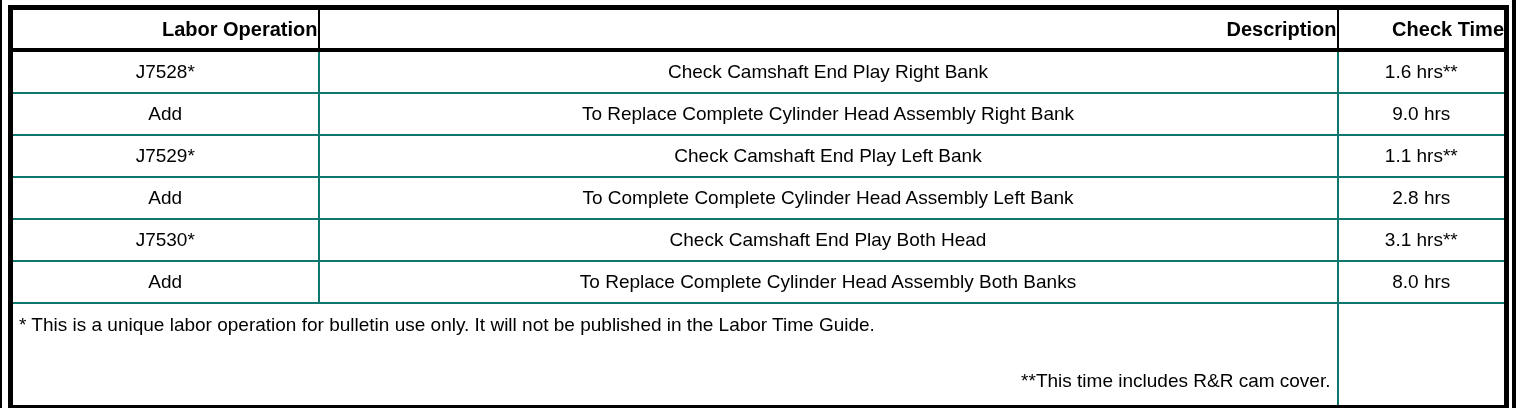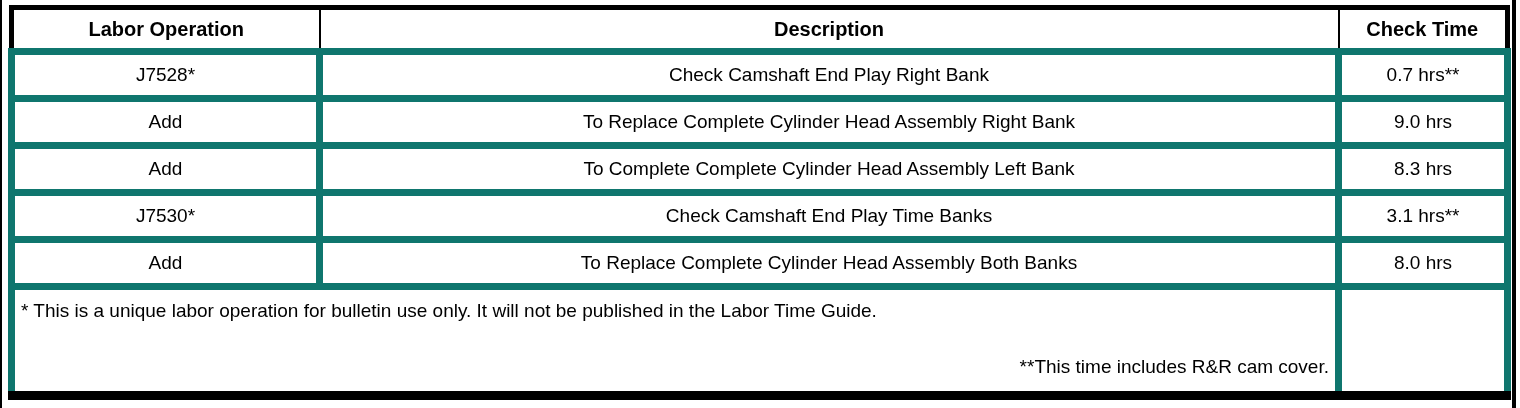--- a/index.html
+++ b/index.html
@@ -38,26 +38,26 @@
   }
   col.c-op   { width: 308px; }
   col.c-desc { width: 1019px; }
   col.c-time { width: 169px; }
   th {
     border: 2px solid #000000;
     border-top: none;
     border-bottom: 4px solid #000000;
     font-weight: bold;
     font-size: 20px;
-    text-align: center;
+    text-align: right;
     height: 38px;
     padding: 0;
   }
   td {
-    border: 7px solid #0f766e;
+    border: 2px solid #0f766e;
     text-align: center;
     height: 40px;
     padding: 0;
     font-size: 19px;
   }
   td.footnote-cell {
     text-align: left;
     vertical-align: top;
     padding: 9px 6px 6px 6px;
     height: 86px;
@@ -85,35 +85,40 @@
     <tr>
       <th>Labor Operation</th>
       <th>Description</th>
       <th>Check Time</th>
     </tr>
   </thead>
   <tbody>
     <tr>
       <td>J7528*</td>
       <td>Check Camshaft End Play Right Bank</td>
-      <td>0.7 hrs**</td>
+      <td>1.6 hrs**</td>
     </tr>
     <tr>
       <td>Add</td>
       <td>To Replace Complete Cylinder Head Assembly Right Bank</td>
       <td>9.0 hrs</td>
     </tr>
     <tr>
+      <td>J7529*</td>
+      <td>Check Camshaft End Play Left Bank</td>
+      <td>1.1 hrs**</td>
+    </tr>
+    <tr>
       <td>Add</td>
       <td>To Complete Complete Cylinder Head Assembly Left Bank</td>
-      <td>8.3 hrs</td>
+      <td>2.8 hrs</td>
     </tr>
     <tr>
       <td>J7530*</td>
-      <td>Check Camshaft End Play Time Banks</td>
+      <td>Check Camshaft End Play Both Head</td>
       <td>3.1 hrs**</td>
     </tr>
     <tr>
       <td>Add</td>
       <td>To Replace Complete Cylinder Head Assembly Both Banks</td>
       <td>8.0 hrs</td>
     </tr>
     <tr>
       <td class="footnote-cell" colspan="2">
         <p class="footnote-line">* This is a unique labor operation for bulletin use only. It will not be published in the Labor Time Guide.</p>

